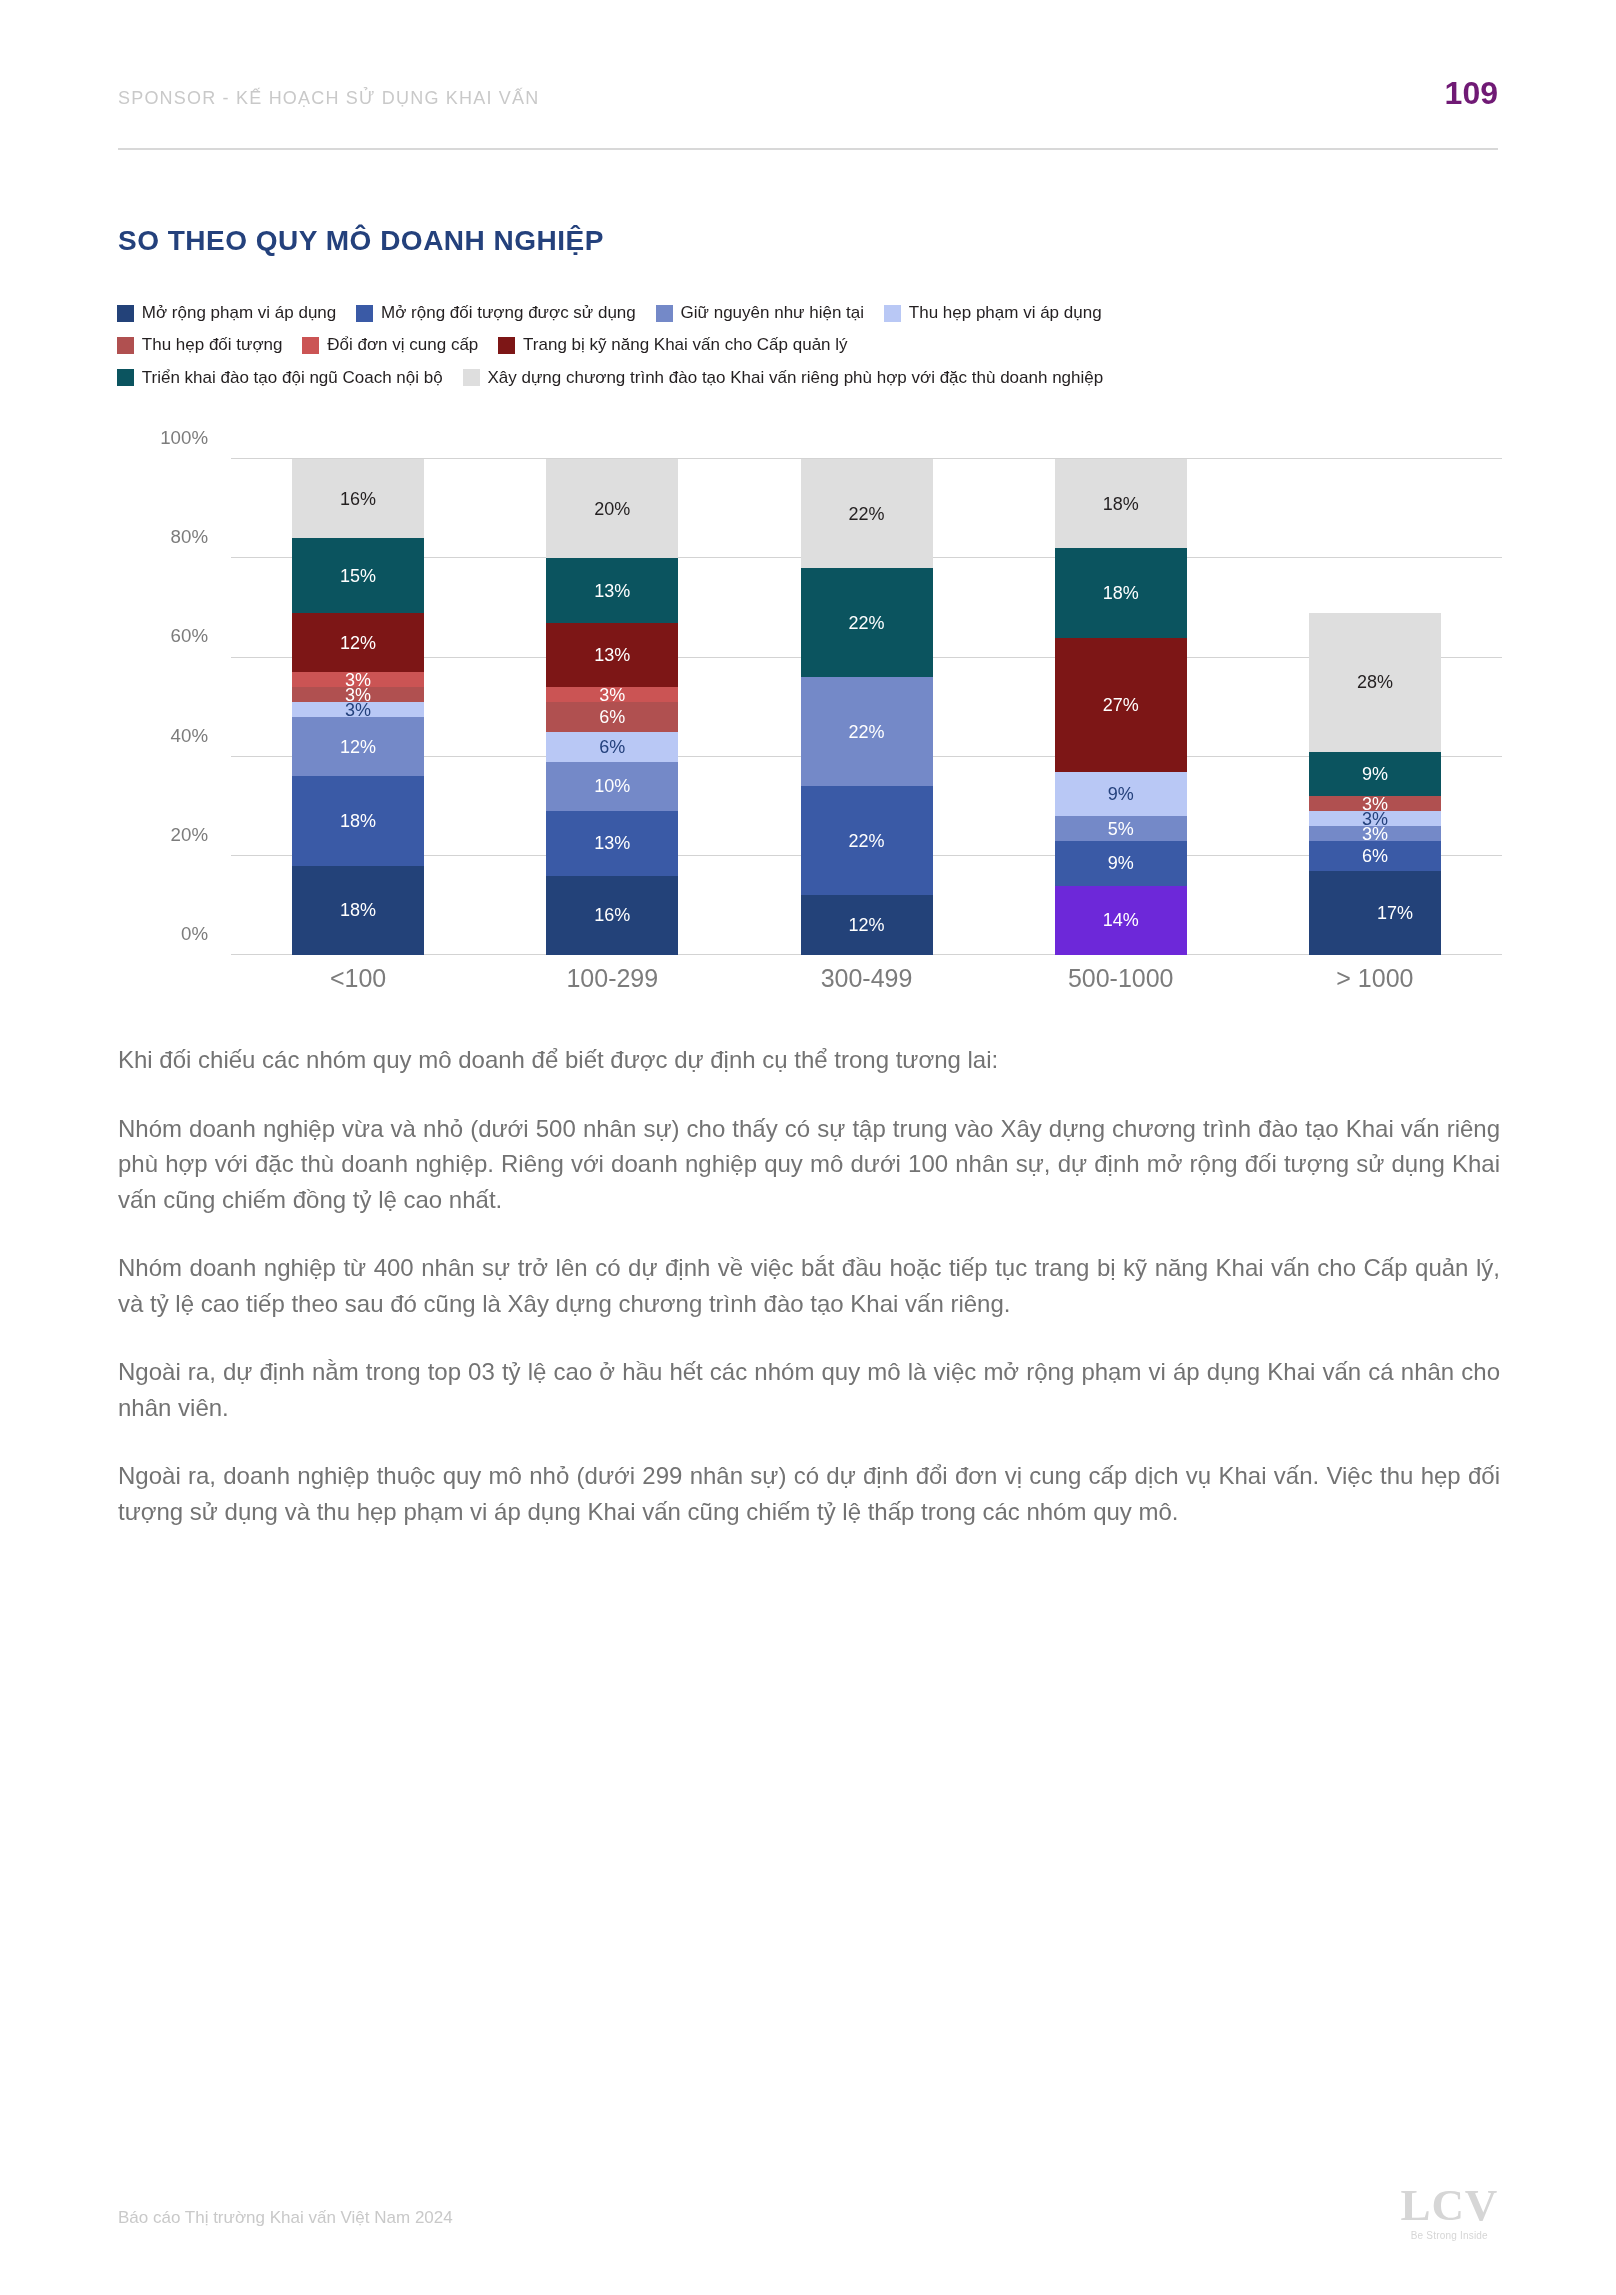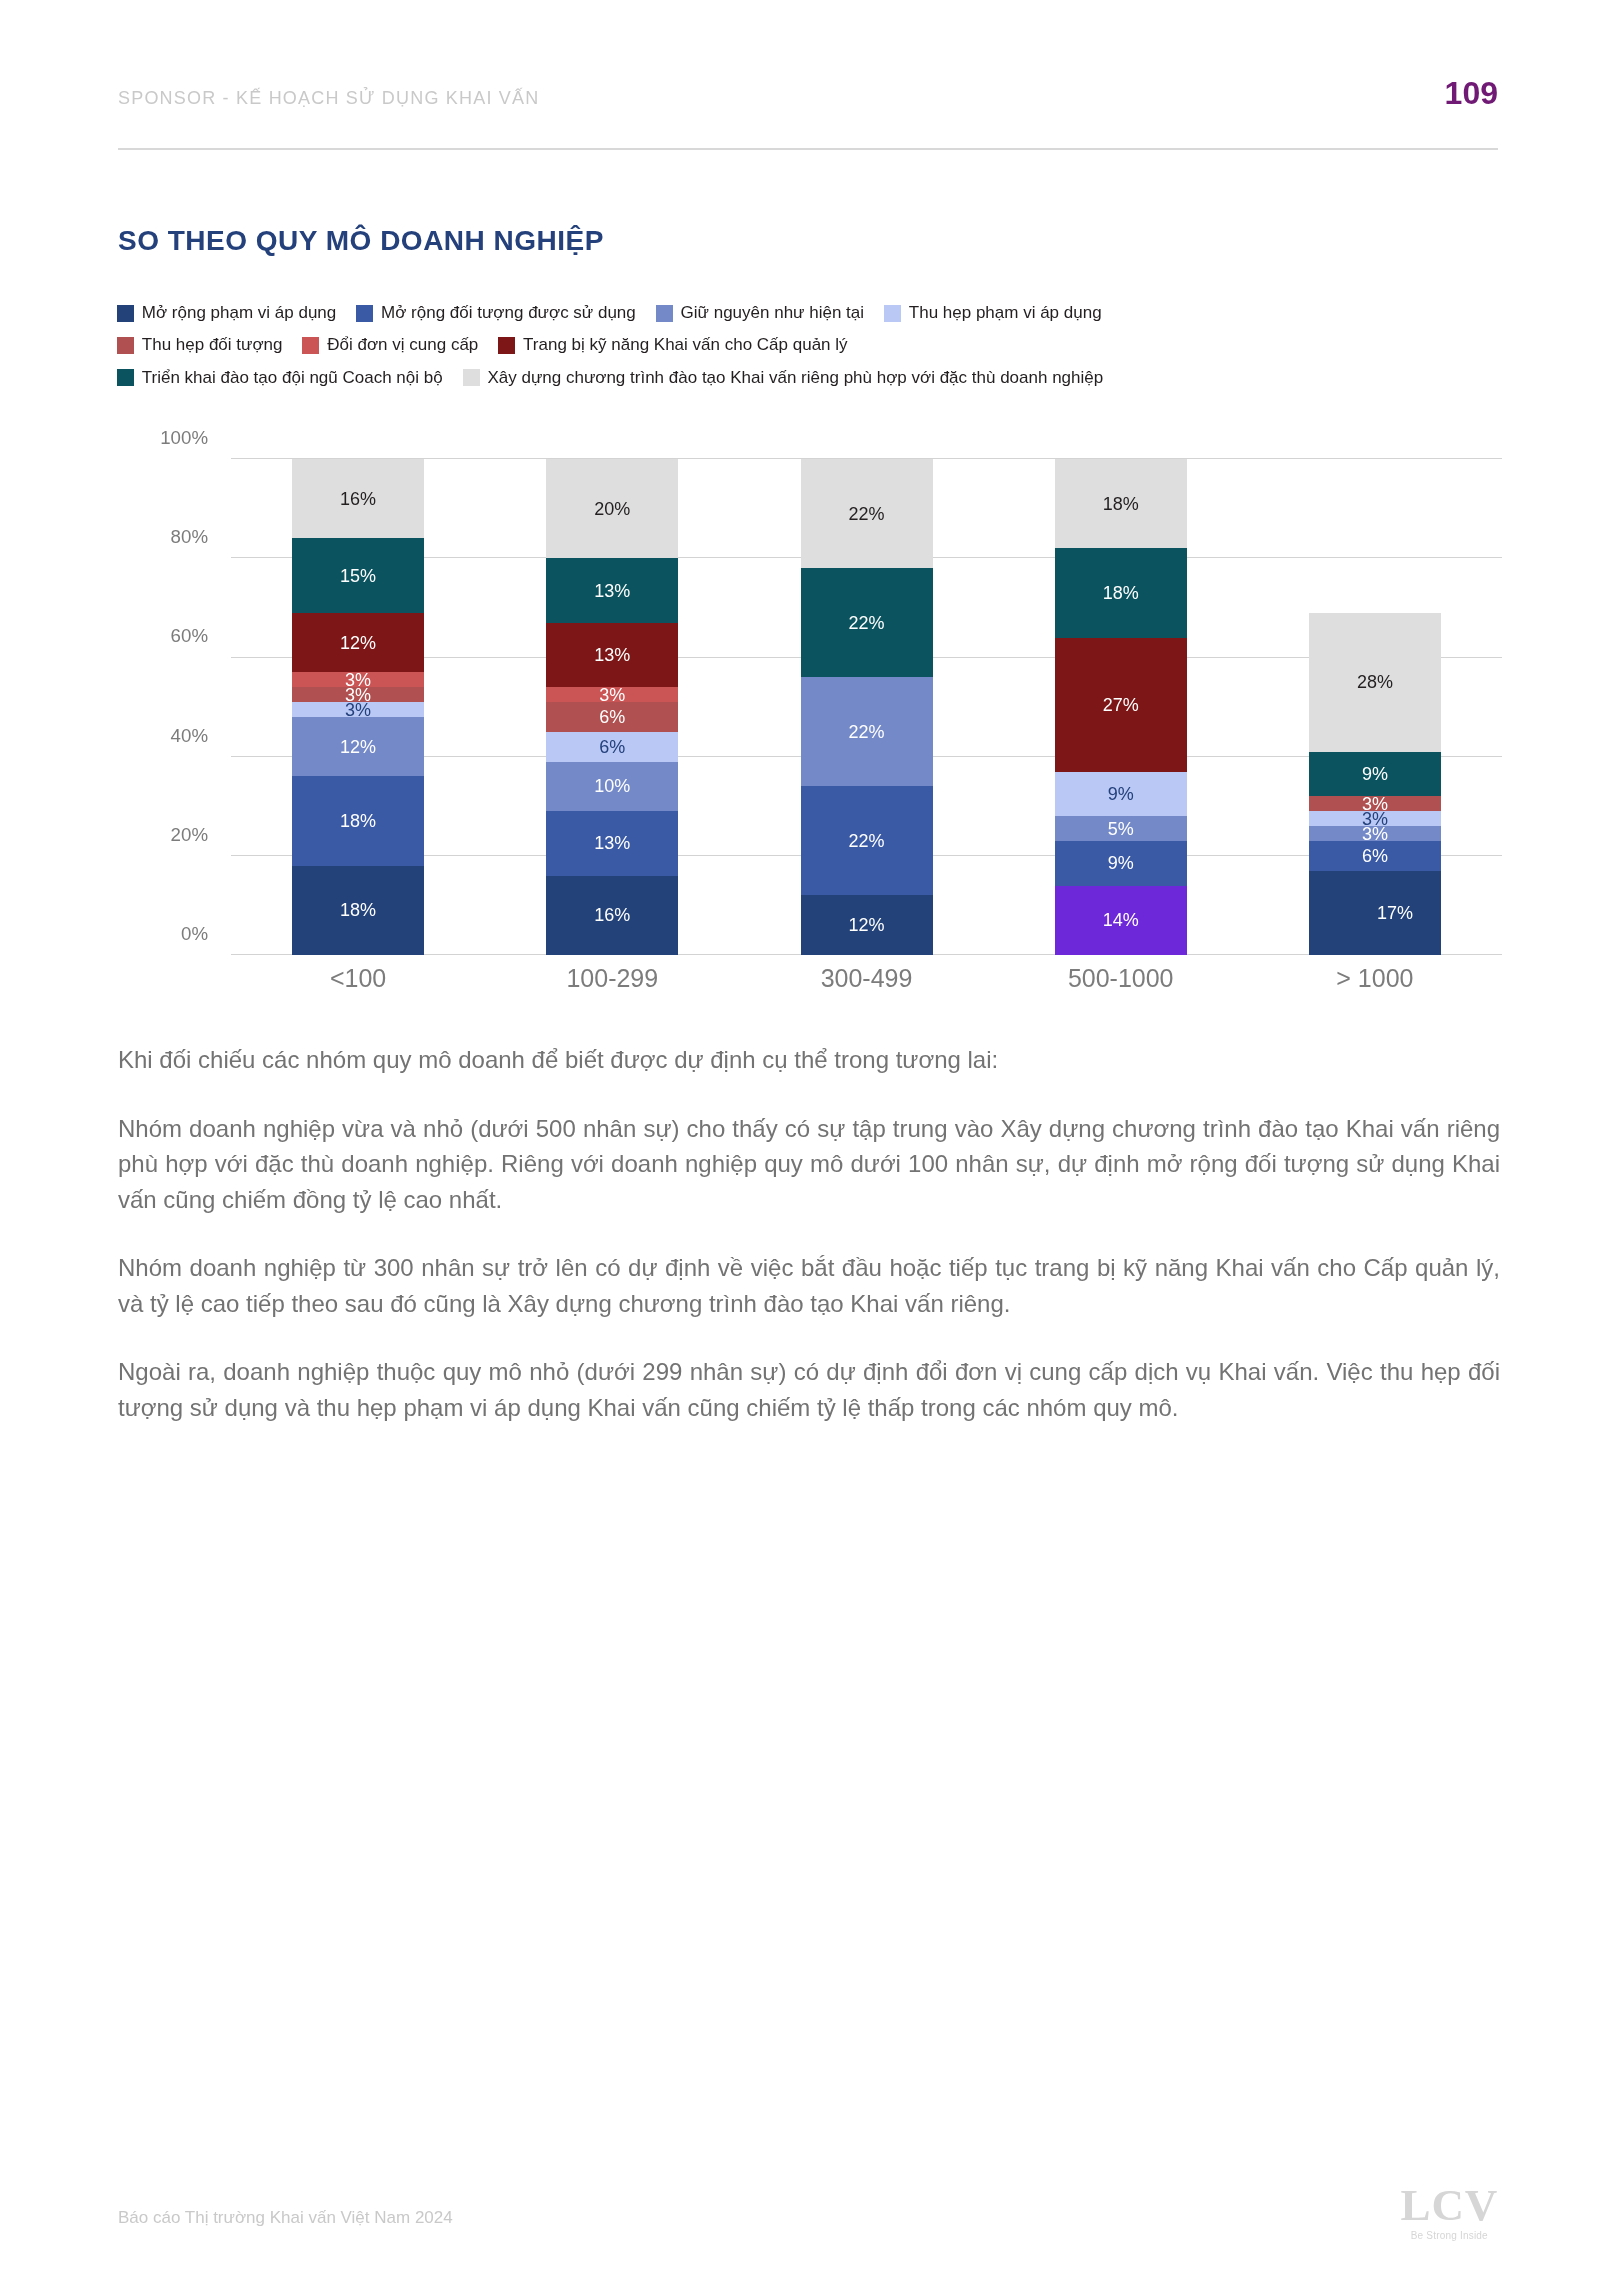--- a/index.html
+++ b/index.html
@@ -300,21 +300,22 @@
         <div class="xlabel">100-299</div>
         <div class="xlabel">300-499</div>
         <div class="xlabel">500-1000</div>
         <div class="xlabel">&gt; 1000</div>
       </div>
   </div>
 
   <div class="body" id="body">
       <p class="para">Khi đối chiếu các nhóm quy mô doanh để biết được dự định cụ thể trong tương lai:</p>
       <p class="para">Nhóm doanh nghiệp vừa và nhỏ (dưới 500 nhân sự) cho thấy có sự tập trung vào Xây dựng chương trình đào tạo Khai vấn riêng phù hợp với đặc thù doanh nghiệp. Riêng với doanh nghiệp quy mô dưới 100 nhân sự, dự định mở rộng đối tượng sử dụng Khai vấn cũng chiếm đồng tỷ lệ cao nhất.</p>
-      <p class="para">Nhóm doanh nghiệp từ 300 nhân sự trở lên có dự định về việc bắt đầu hoặc tiếp tục trang bị kỹ năng Khai vấn cho Cấp quản lý, và tỷ lệ cao tiếp theo sau đó cũng là Xây dựng chương trình đào tạo Khai vấn riêng.</p>
+      <p class="para">Nhóm doanh nghiệp từ 400 nhân sự trở lên có dự định về việc bắt đầu hoặc tiếp tục trang bị kỹ năng Khai vấn cho Cấp quản lý, và tỷ lệ cao tiếp theo sau đó cũng là Xây dựng chương trình đào tạo Khai vấn riêng.</p>
+      <p class="para">Ngoài ra, dự định nằm trong top 03 tỷ lệ cao ở hầu hết các nhóm quy mô là việc mở rộng phạm vi áp dụng Khai vấn cá nhân cho nhân viên.</p>
       <p class="para">Ngoài ra, doanh nghiệp thuộc quy mô nhỏ (dưới 299 nhân sự) có dự định đổi đơn vị cung cấp dịch vụ Khai vấn. Việc thu hẹp đối tượng sử dụng và thu hẹp phạm vi áp dụng Khai vấn cũng chiếm tỷ lệ thấp trong các nhóm quy mô.</p>
     </div>
 
   <div class="footer-text">Báo cáo Thị trường Khai vấn Việt Nam 2024</div>
   <div class="logo">
     <div class="logo-mark">LCV</div>
     <div class="logo-tag">Be Strong Inside</div>
   </div>
 
 </div>

